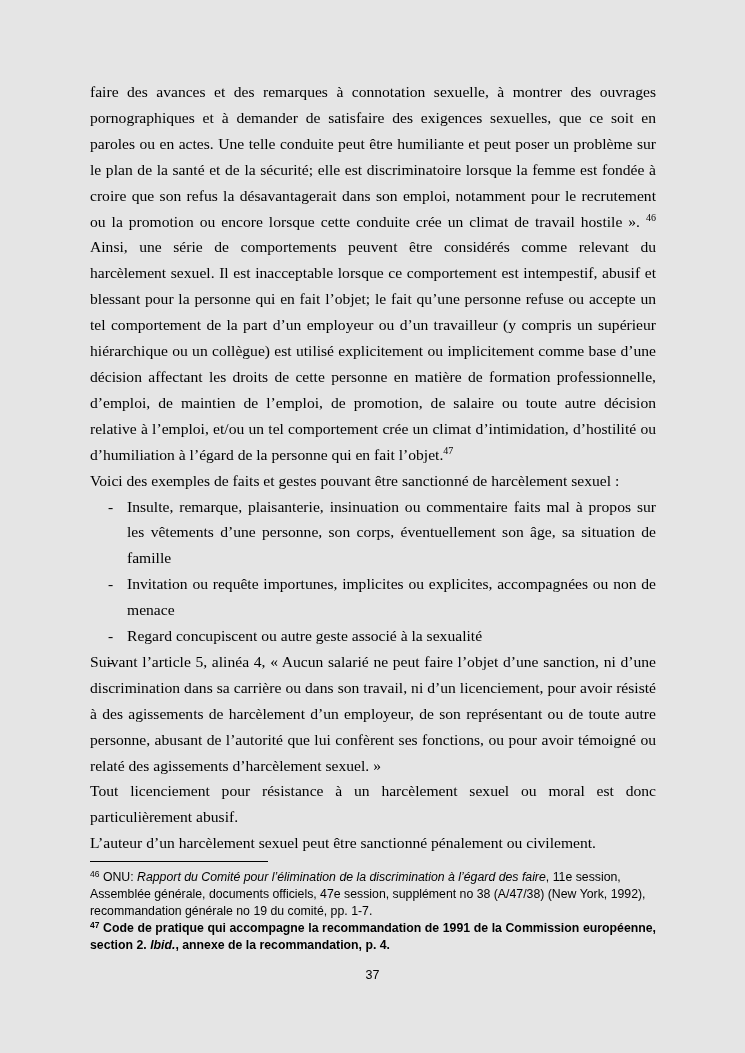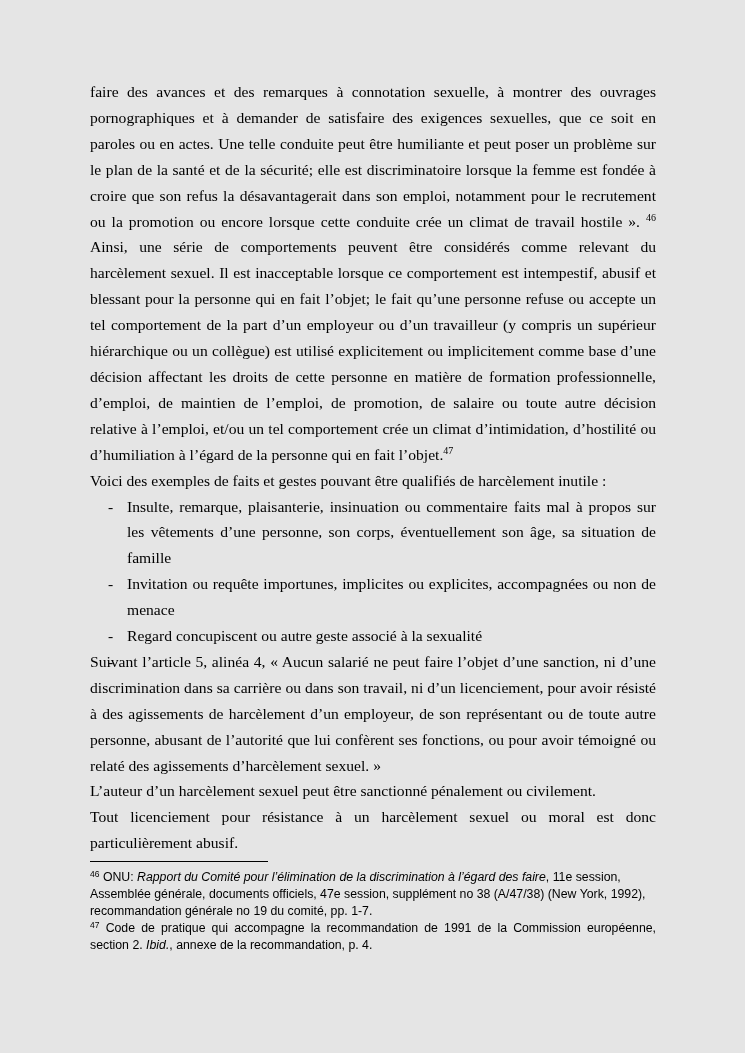--- a/index.html
+++ b/index.html
@@ -62,20 +62,21 @@
   .footnote {
     margin: 0;
   }
   .footnote sup {
     font-size: 8.5px;
     line-height: 0;
     vertical-align: 4px;
   }
   .footnote.justified {
     text-align: justify;
+    font-weight: bold;
   }
   .footnote em {
     font-style: italic;
   }
   .page-number {
     position: absolute;
     top: 968px;
     left: 0;
     width: 745px;
     text-align: center;
@@ -86,39 +87,40 @@
 </style>
 </head>
 <body>
 
 <div class="page">
 
   <div class="body-text">
 
     <p><span>faire des avances et des remarques à connotation sexuelle, à montrer des ouvrages pornographiques et à demander de satisfaire des exigences sexuelles, que ce soit en paroles ou en actes. Une telle conduite peut être humiliante et peut poser un problème sur le plan de la santé et de la sécurité; elle est discriminatoire lorsque la femme est fondée à croire que son refus la désavantagerait dans son emploi, notamment pour le recrutement ou la promotion ou encore lorsque cette conduite crée un climat de travail hostile ». </span><sup>46</sup><span> Ainsi, une série de comportements peuvent être considérés comme relevant du harcèlement sexuel. Il est inacceptable lorsque ce comportement est intempestif, abusif et blessant pour la personne qui en fait l’objet; le fait qu’une personne refuse ou accepte un tel comportement de la part d’un employeur ou d’un travailleur (y compris un supérieur hiérarchique ou un collègue) est utilisé explicitement ou implicitement comme base d’une décision affectant les droits de cette personne en matière de formation professionnelle, d’emploi, de maintien de l’emploi, de promotion, de salaire ou toute autre décision relative à l’emploi, et/ou un tel comportement crée un climat d’intimidation, d’hostilité ou d’humiliation à l’égard de la personne qui en fait l’objet.</span><sup>47</sup></p>
 
-    <p>Voici des exemples de faits et gestes pouvant être qualifiés de harcèlement inutile :</p>
+    <p>Voici des exemples de faits et gestes pouvant être sanctionné de harcèlement sexuel :</p>
 
     <div>
       <div class="bullet"><span class="dash">-</span><span>Insulte, remarque, plaisanterie, insinuation ou commentaire faits mal à propos sur les vêtements d’une personne, son corps, éventuellement son âge, sa situation de famille</span></div>
       <div class="bullet"><span class="dash">-</span><span>Invitation ou requête importunes, implicites ou explicites, accompagnées ou non de menace</span></div>
       <div class="bullet"><span class="dash">-</span><span>Regard concupiscent ou autre geste associé à la sexualité</span></div>
       <div class="bullet"><span class="dash">-</span></div>
     </div>
 
     <p>Suivant l’article 5, alinéa 4, « Aucun salarié ne peut faire l’objet d’une sanction, ni d’une discrimination dans sa carrière ou dans son travail, ni d’un licenciement, pour avoir résisté à des agissements de harcèlement d’un employeur, de son représentant ou de toute autre personne, abusant de l’autorité que lui confèrent ses fonctions, ou pour avoir témoigné ou relaté des agissements d’harcèlement sexuel. »</p>
 
+    <p>Tout licenciement pour résistance à un harcèlement sexuel ou moral est donc particulièrement abusif.</p>
+
     <p>L’auteur d’un harcèlement sexuel peut être sanctionné pénalement ou civilement.</p>
-
-    <p>Tout licenciement pour résistance à un harcèlement sexuel ou moral est donc particulièrement abusif.</p>
 
   </div>
 
   <div class="footnotes">
     <div class="fn-rule"></div>
 
     <div class="footnote"><sup>46</sup> <span>ONU: </span><em>Rapport du Comité pour l’élimination de la discrimination à l’égard des faire</em><span>, 11e session, Assemblée générale, documents officiels, 47e session, supplément no 38 (A/47/38) (New York, 1992), recommandation générale no 19 du comité, pp. 1-7.</span></div>
 
     <div class="footnote justified"><sup>47</sup> <span>Code de pratique qui accompagne la recommandation de 1991 de la Commission européenne, section 2. </span><em>Ibid.</em><span>, annexe de la recommandation, p. 4.</span></div>
   </div>
 
+  <div class="page-number">37</div>
 
 </div>
 
 </body></html>

